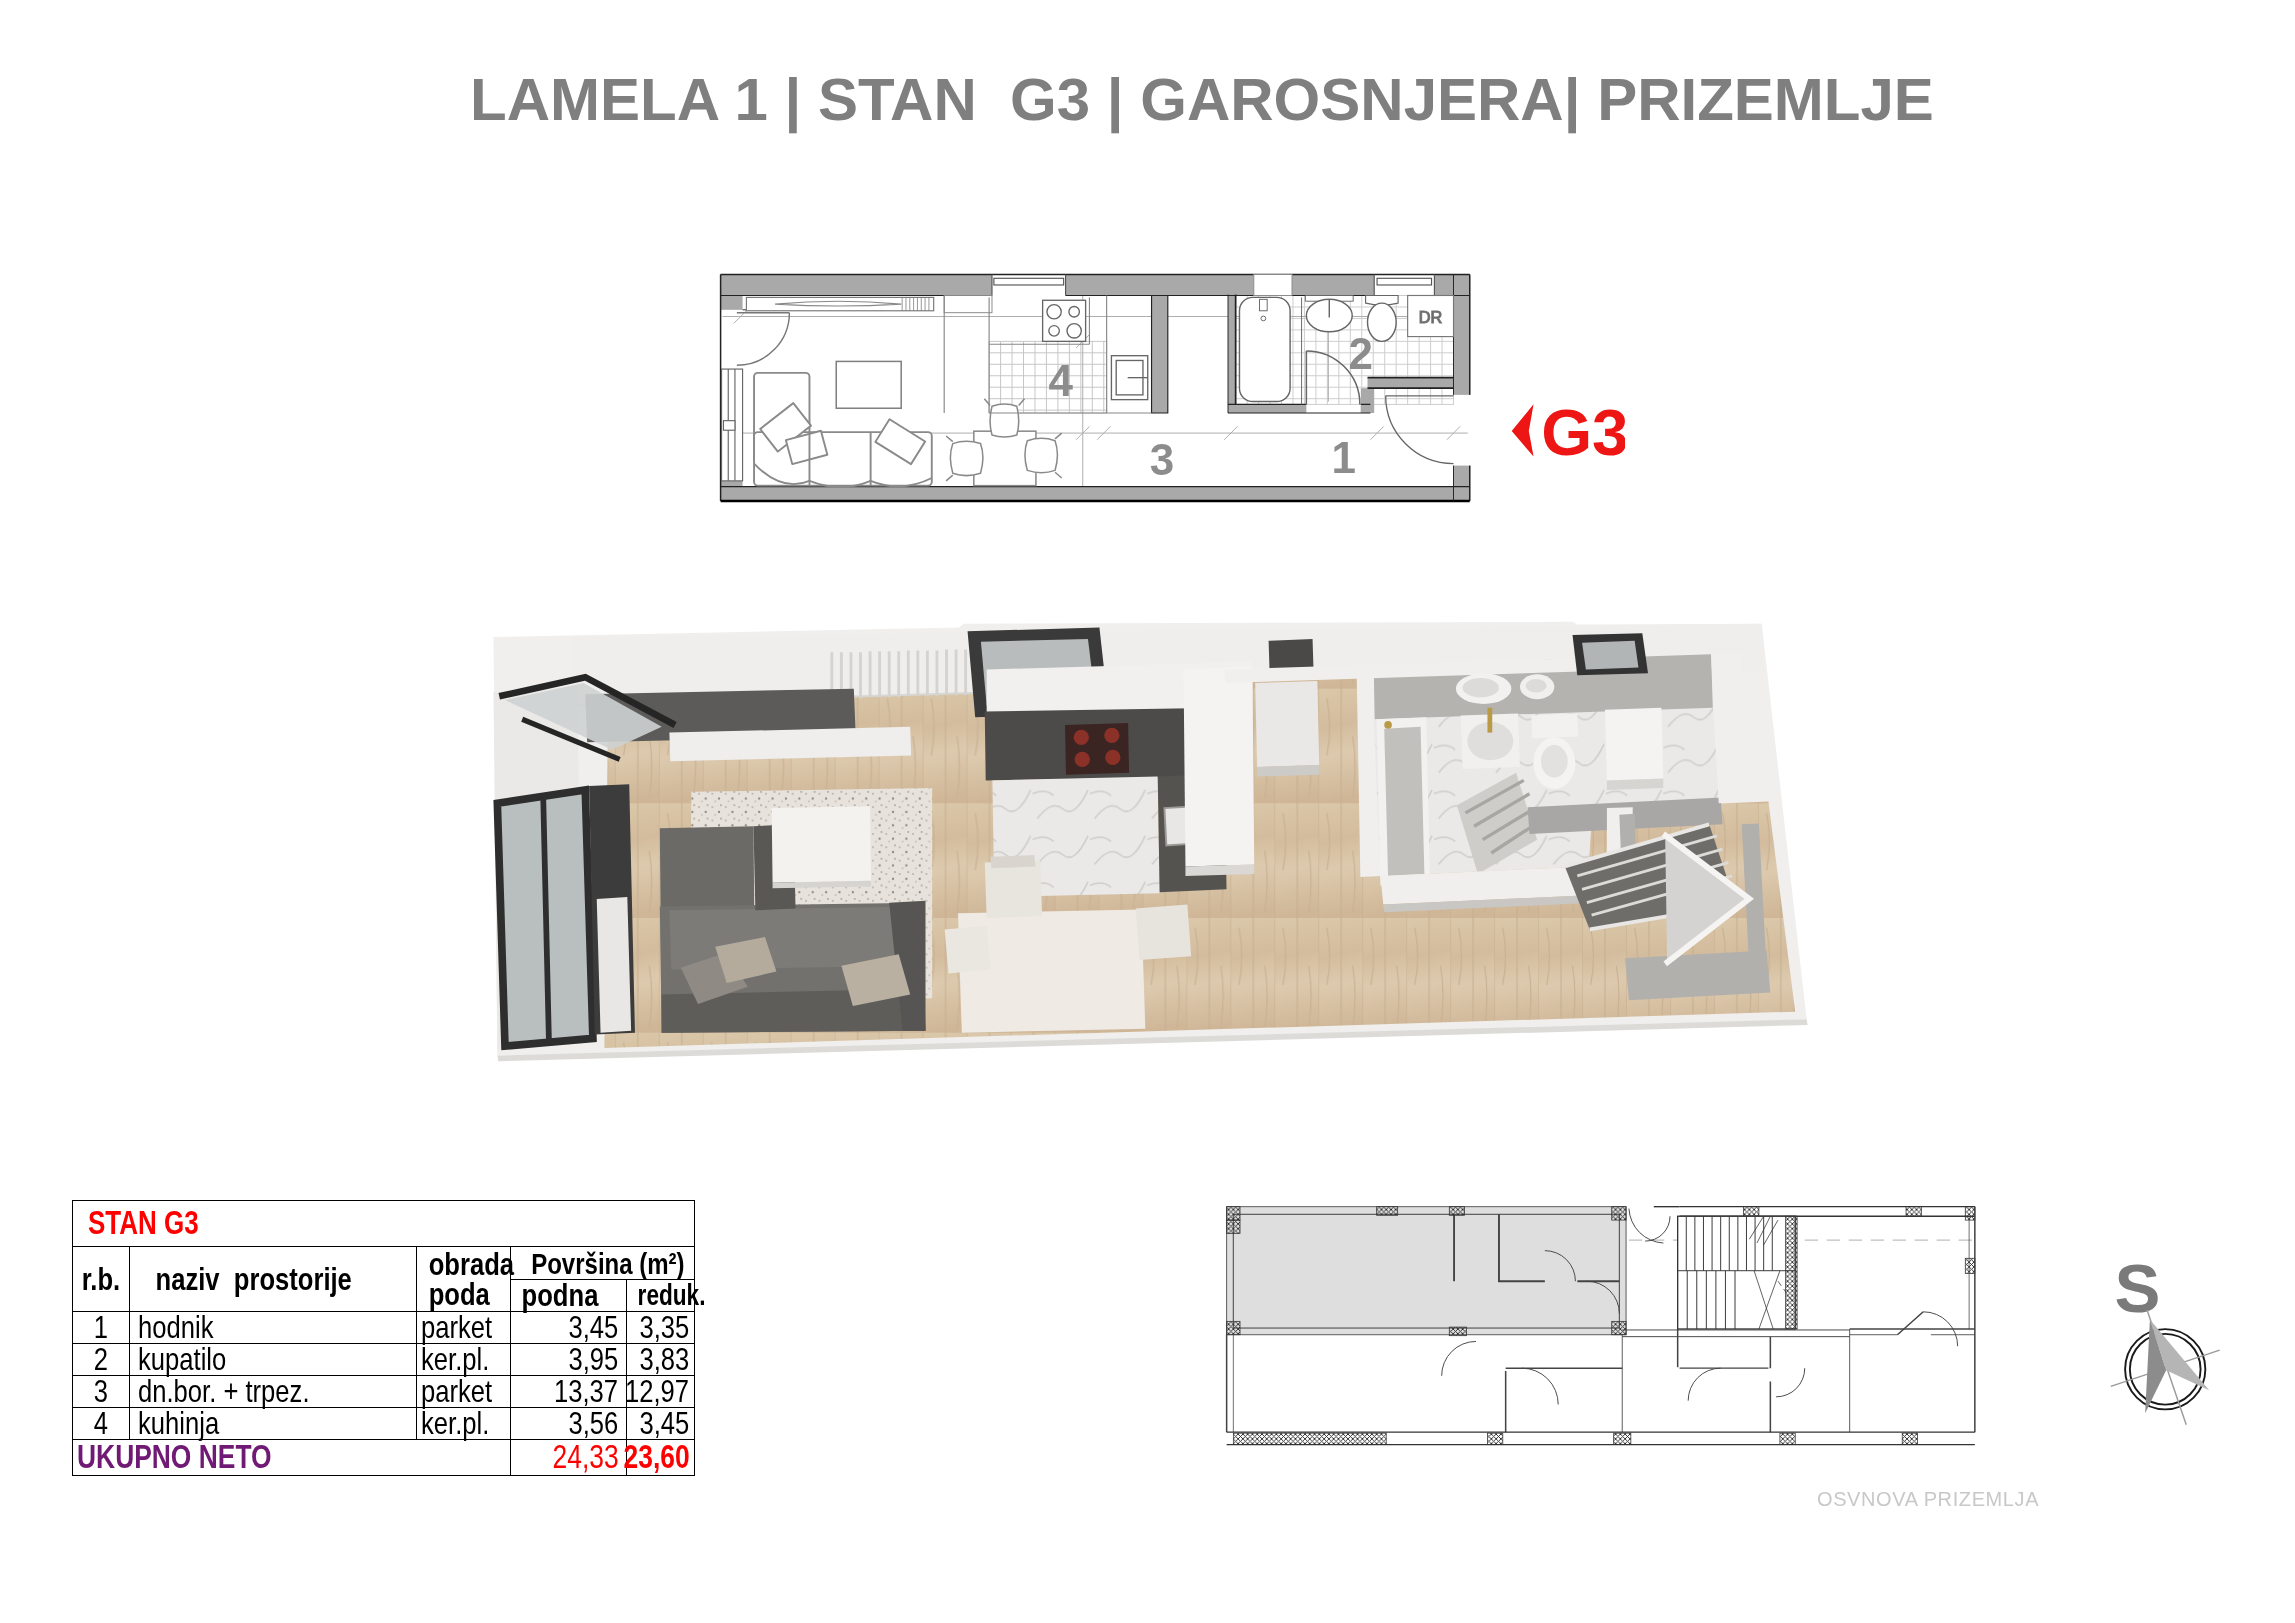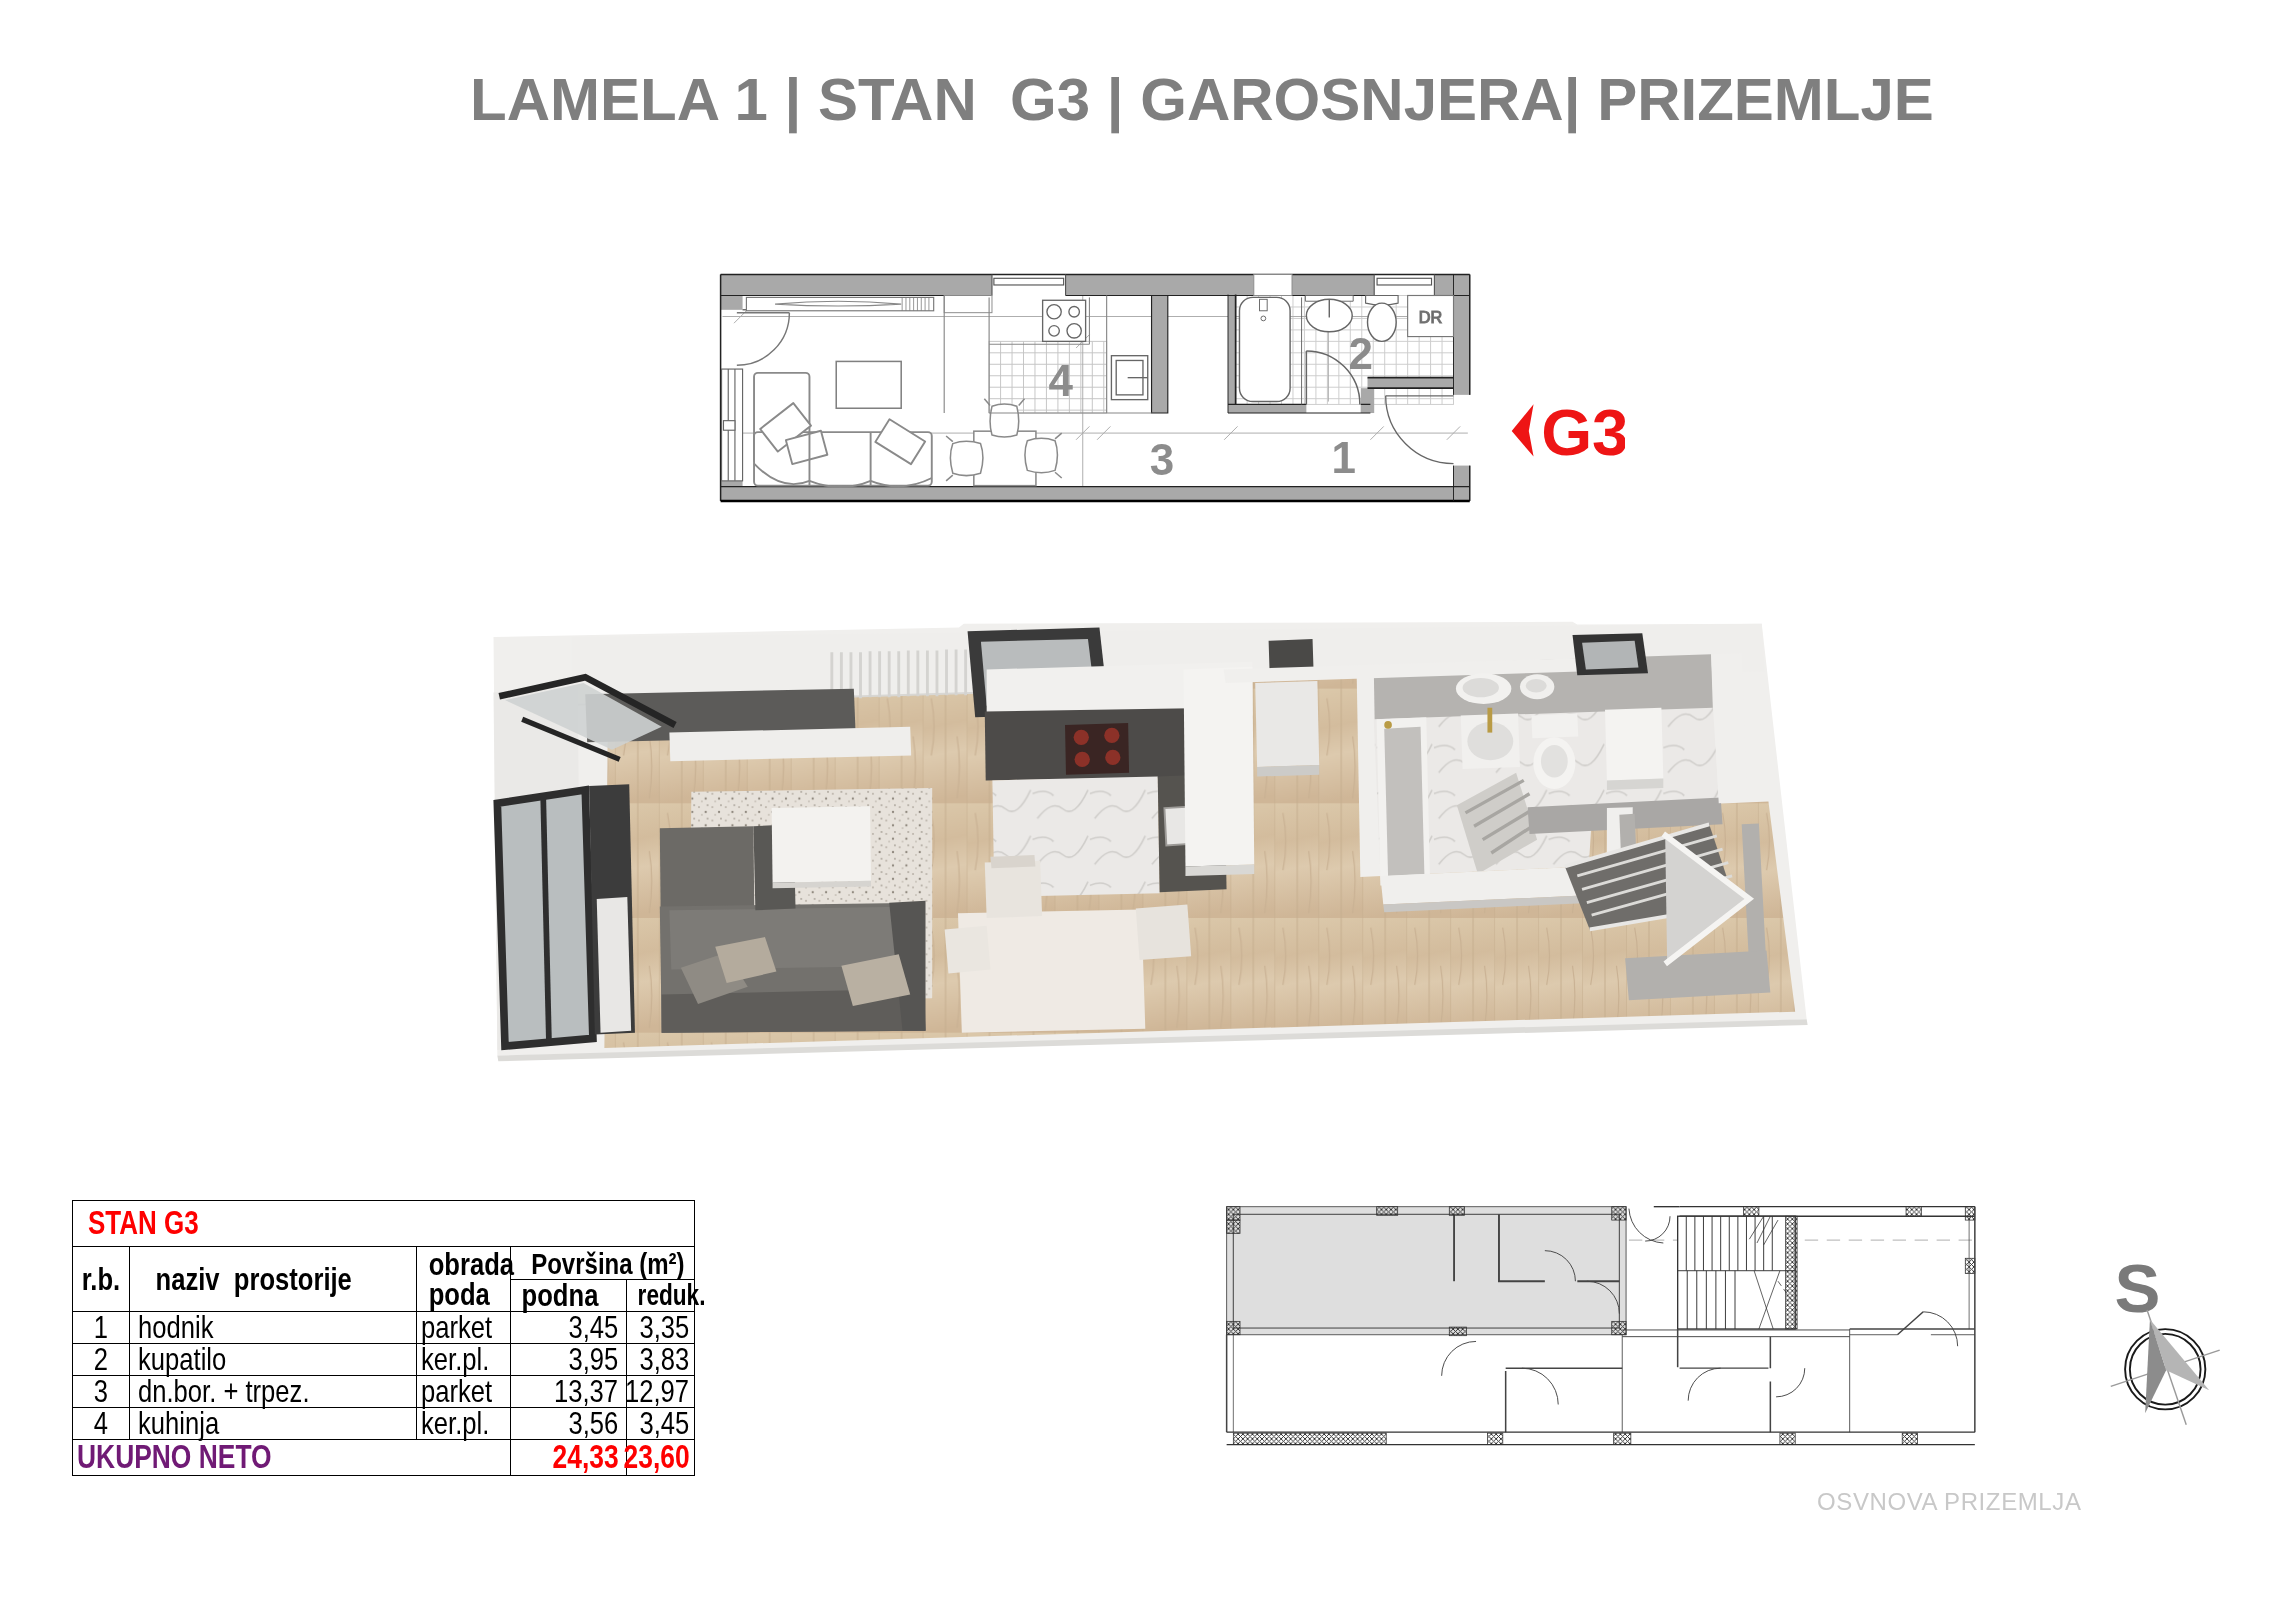--- a/index.html
+++ b/index.html
@@ -510,21 +510,21 @@
       <td style="border:1.9px solid #000;font-size:32px;text-align:right;padding-right:7.6px">
             <span class="cx cr">3,56</span>
           </td>
       <td style="border:1.9px solid #000;font-size:32px;text-align:right;padding-right:4.8px">
             <span class="cx cr">3,45</span>
           </td>
     </tr>
 
     <tr style="height:33px">
       <td colspan="3" style="border:1.9px solid #000;font-size:33px;font-weight:bold;color:#701a75;padding-left:3.8px;line-height:32.5px"><span class="cx cl">UKUPNO NETO</span></td>
-      <td style="border:1.9px solid #000;font-size:33px;font-weight:bold;color:#fe0000;text-align:right;padding-right:7.6px;line-height:32.5px">
+      <td style="border:1.9px solid #000;font-size:33px;font-weight:normal;color:#fe0000;text-align:right;padding-right:7.6px;line-height:32.5px">
             <span class="cx cr">24,33</span>
           </td>
       <td style="border:1.9px solid #000;font-size:33px;font-weight:bold;color:#fe0000;text-align:right;padding-right:4.8px;line-height:32.5px">
             <span class="cx cr">23,60</span>
           </td>
     </tr>
   </tbody>
     </table>
 </div>
 
@@ -616,21 +616,21 @@
   <g>
     <path d="M1283,1498 H2066 M1283,1511 H2066" stroke="#333333" stroke-width="1.4"></path>
     <rect x="1290" y="1499" width="160" height="12" fill="url(#hatch)" stroke="#333" stroke-width="0.8"></rect>
     <rect x="1556" y="1499" width="16" height="12" fill="url(#hatch)" stroke="#333" stroke-width="0.8"></rect>
     <rect x="1688" y="1499" width="18" height="12" fill="url(#hatch)" stroke="#333" stroke-width="0.8"></rect>
     <rect x="1862" y="1499" width="16" height="12" fill="url(#hatch)" stroke="#333" stroke-width="0.8"></rect>
     <rect x="1990" y="1499" width="16" height="12" fill="url(#hatch)" stroke="#333" stroke-width="0.8"></rect>
   </g>
 </svg>
 
-<div class="abs" style="left:1817px;top:1488px;font-size:24px;color:#c8c8c8;letter-spacing:0.6px;white-space:nowrap">OSVNOVA PRIZEMLJA</div>
+<div class="abs" style="left:1817px;top:1488px;font-size:20px;color:#c8c8c8;letter-spacing:0.6px;white-space:nowrap">OSVNOVA PRIZEMLJA</div>
 
 <svg class="abs" style="left:2084px;top:1243px" width="172" height="220" viewBox="2180 1300 180 230">
 
   <text x="2236" y="1372" font-size="72" font-weight="bold" fill="#7a7a7a" text-anchor="middle">S</text>
 
   <circle cx="2265" cy="1432" r="42" fill="none" stroke="#1a1a1a" stroke-width="2"></circle>
   <circle cx="2265" cy="1432" r="37" fill="none" stroke="#1a1a1a" stroke-width="2"></circle>
 
   <line x1="2208" y1="1450" x2="2322" y2="1412" stroke="#9a9a9a" stroke-width="1.5"></line>
   <line x1="2246" y1="1370" x2="2287" y2="1490" stroke="#9a9a9a" stroke-width="1.5"></line>

